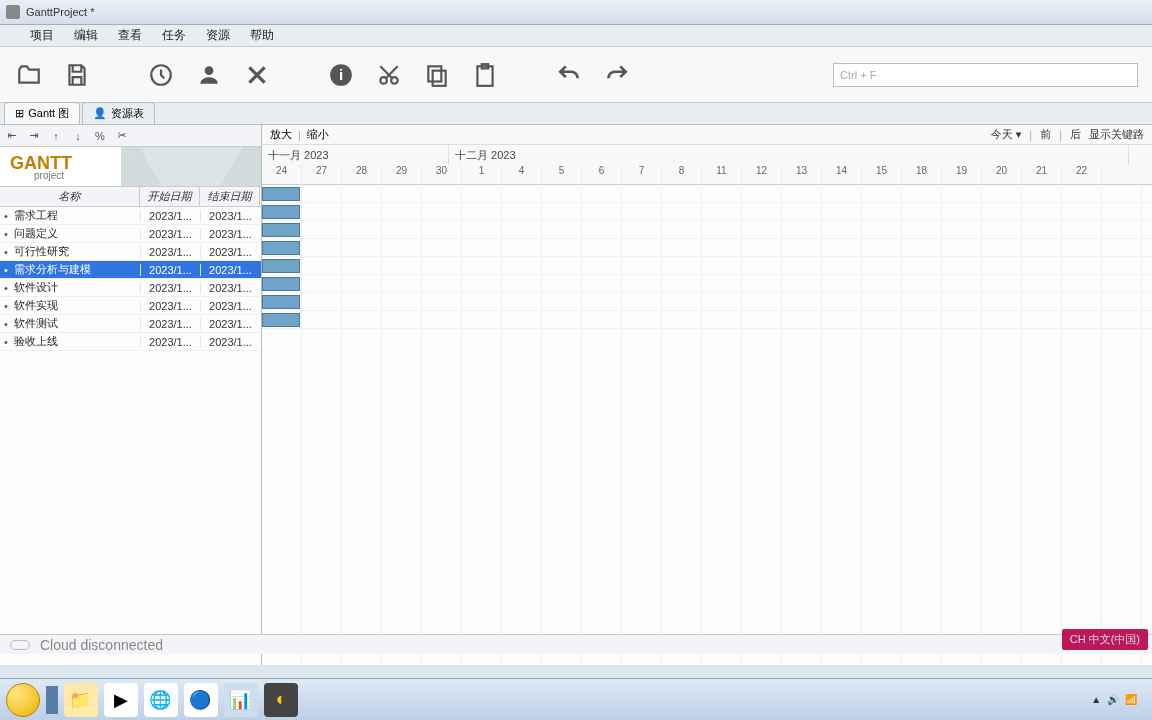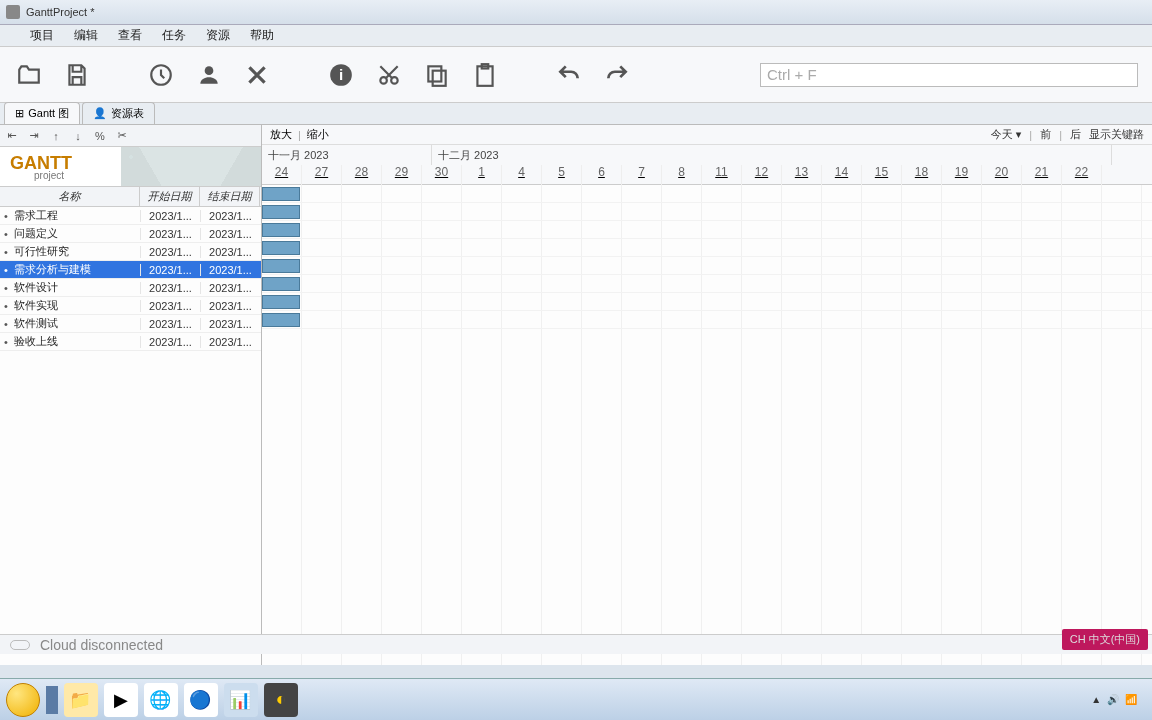--- a/index.html
+++ b/index.html
@@ -8,21 +8,21 @@
 .titlebar { height: 22px; background: linear-gradient(#e8eef5,#d5dfea); display: flex; align-items: center; padding: 12px 6px; font-size: 11px; color: #333; border-bottom: 1px solid #aab; }
 .titlebar .tb-icon { width: 14px; height: 14px; background: #888; margin-right: 6px; border-radius: 2px; }
 
 .menubar { height: 22px; background: #e8edf2; display: flex; align-items: center; padding: 0 20px; font-size: 12px; color: #222; border-bottom: 1px solid #ccc; }
 .menubar span { padding: 2px 10px; cursor: default; }
 
 .toolbar { height: 56px; background: #f7f8fa; display: flex; align-items: center; padding: 0 14px; gap: 18px; border-bottom: 1px solid #ccc; }
 .toolbar .tb-btn { width: 30px; height: 30px; display: flex; align-items: center; justify-content: center; color: #555; cursor: pointer; }
 .toolbar .tb-btn svg { width: 26px; height: 26px; }
 .toolbar .sep { width: 18px; }
-.searchbox { margin-left: auto; width: 378px; height: 24px; border: 1px solid #bbb; background: #fff; font-size: 15px; color: #aaa; padding: 2px 6px; display: flex; align-items: center; }
+.searchbox { margin-left: auto; width: 305px; height: 24px; border: 1px solid #bbb; background: #fff; font-size: 11px; color: #aaa; padding: 2px 6px; display: flex; align-items: center; }
 
 .tabrow { height: 22px; background: #e8edf2; display: flex; align-items: flex-end; padding: 0 4px; font-size: 11px; border-bottom: 1px solid #bbb; }
 .tab { padding: 3px 10px; background: #f7f8fa; border: 1px solid #bbb; border-bottom: none; border-radius: 4px 4px 0 0; margin-right: 2px; display: flex; align-items: center; gap: 4px; }
 
 .workarea { display: flex; height: 540px; background: #eceff3; }
 
 .leftpane { width: 262px; display: flex; flex-direction: column; border-right: 1px solid #bbb; }
 .lp-tools { height: 22px; background: #f2f4f7; display: flex; align-items: center; padding: 0 4px; gap: 6px; font-size: 11px; border-bottom: 1px solid #ccc; }
 .lp-tools .t { width: 16px; height: 16px; display:flex;align-items:center;justify-content:center;color:#555;cursor:pointer; }
 
@@ -51,21 +51,21 @@
 .task-row.selected .tname, .task-row.selected .tdate, .task-row.selected .bullet { color:#fff; }
 
 .rightpane { flex:1; display:flex; flex-direction:column; background:#fdfdfd; position:relative; }
 .zoomrow { height:20px; display:flex; align-items:center; font-size:11px; padding:0 8px; border-bottom:1px solid #ddd; background:#f7f8fa; }
 .zoomrow .zr-right { margin-left:auto; display:flex; gap:8px; align-items:center; }
 .zoomrow .zr-right span { color:#333; }
 
 .timehead { height: 40px; position:relative; border-bottom:1px solid #ccc; background:#f7f8fa; }
 .timehead .monthrow { height:20px; display:flex; font-size:11px; }
 .timehead .monthrow div { border-right:1px solid #ddd; padding-left:6px; display:flex; align-items:center; color:#444; }
-.timehead .dayrow { height:20px; display:flex; font-size:12px;text-decoration:underline; }
+.timehead .dayrow { height:20px; display:flex; font-size:10px; }
 .timehead .dayrow div { width:40px; border-right:1px solid #eee; display:flex; align-items:flex-start; justify-content:center; color:#666; }
 
 .ganttarea { flex:1; position:relative; background:
   repeating-linear-gradient(to right, transparent 0, transparent 39px, #f0f0f0 39px, #f0f0f0 40px);
 }
 .gantt-row { height:18px; border-bottom:1px solid #f2f2f2; position:relative; }
 .bar { position:absolute; left:0; top:2px; height:14px; background:#6fa3c7; border:1px solid #4a7a9a; }
 
 .statusbar { position:absolute; bottom:66px; left:0; right:0; height:20px; background:#f2f4f7; border-top:1px solid #ccc; font-size:14px; color:#888; display:flex; align-items:center; padding:0 10px; }
 .statusbar .pill { width:20px; height:10px; border:1px solid #bbb; border-radius:5px; margin-right:10px; }
@@ -260,21 +260,21 @@
         <span><span>今天</span> ▾</span>
         <span style="color:#aaa">|</span>
         <span>前</span>
         <span style="color:#aaa">|</span>
         <span>后</span>
         <span style="">显示关键路</span>
       </div>
     </div>
     <div class="timehead">
       <div class="monthrow" id="monthrow">
-          <div style="width: 170px;">十一月 2023</div>
+          <div style="width: 187px;">十一月 2023</div>
           <div style="width: 680px;">十二月 2023</div>
         </div>
       <div class="dayrow" id="dayrow">
           <div>24</div>
           <div>27</div>
           <div>28</div>
           <div>29</div>
           <div>30</div>
           <div>1</div>
           <div>4</div>

